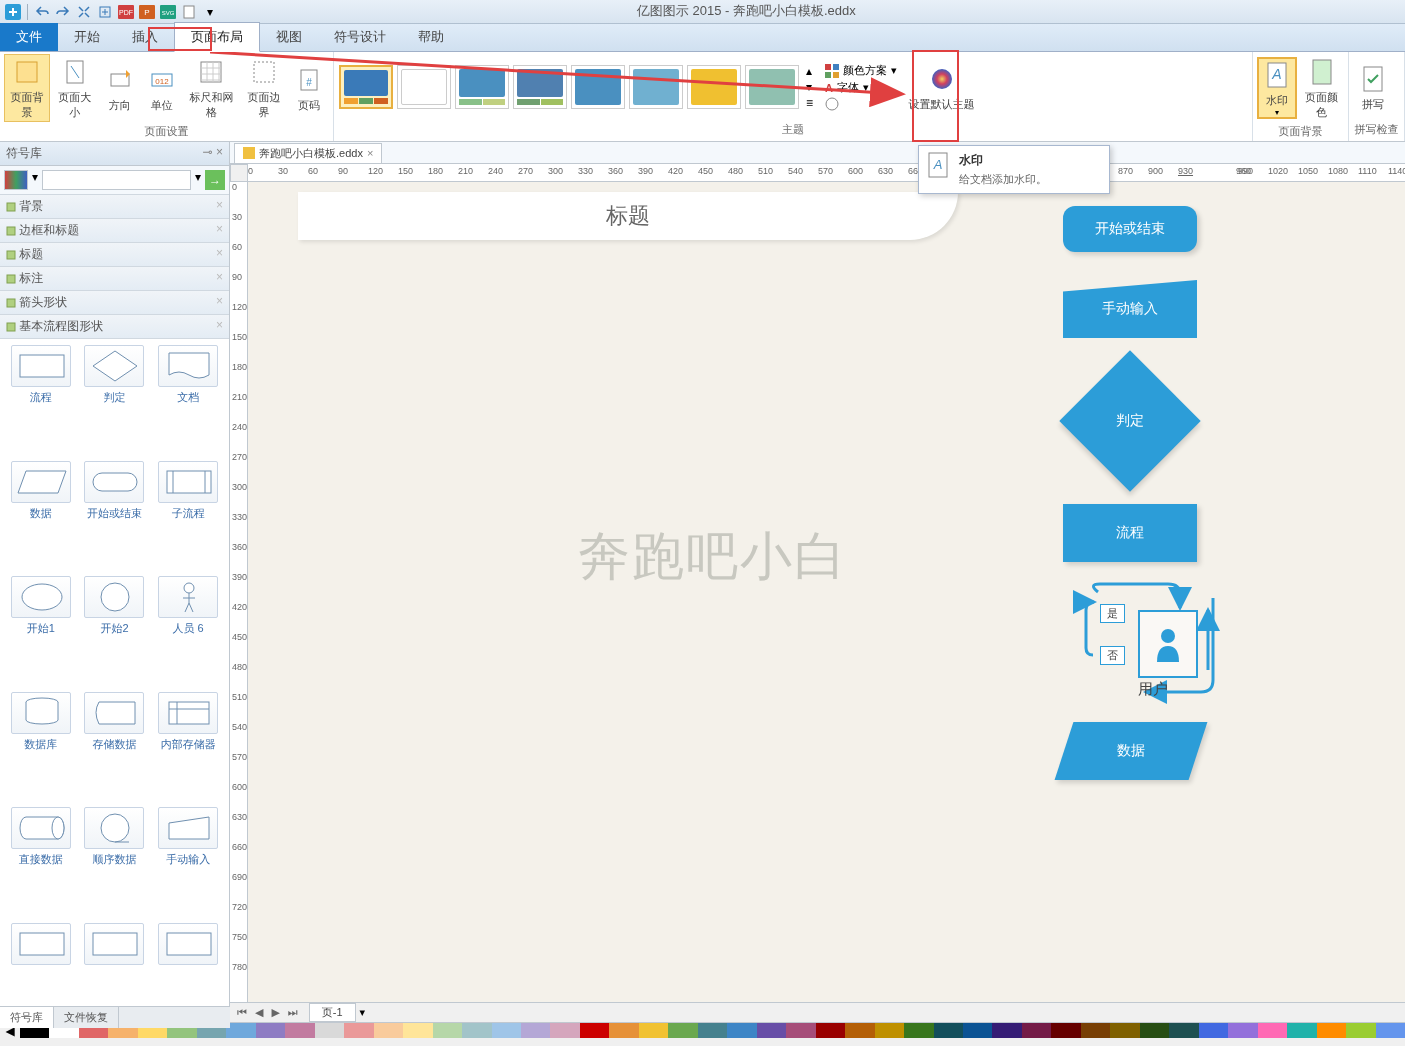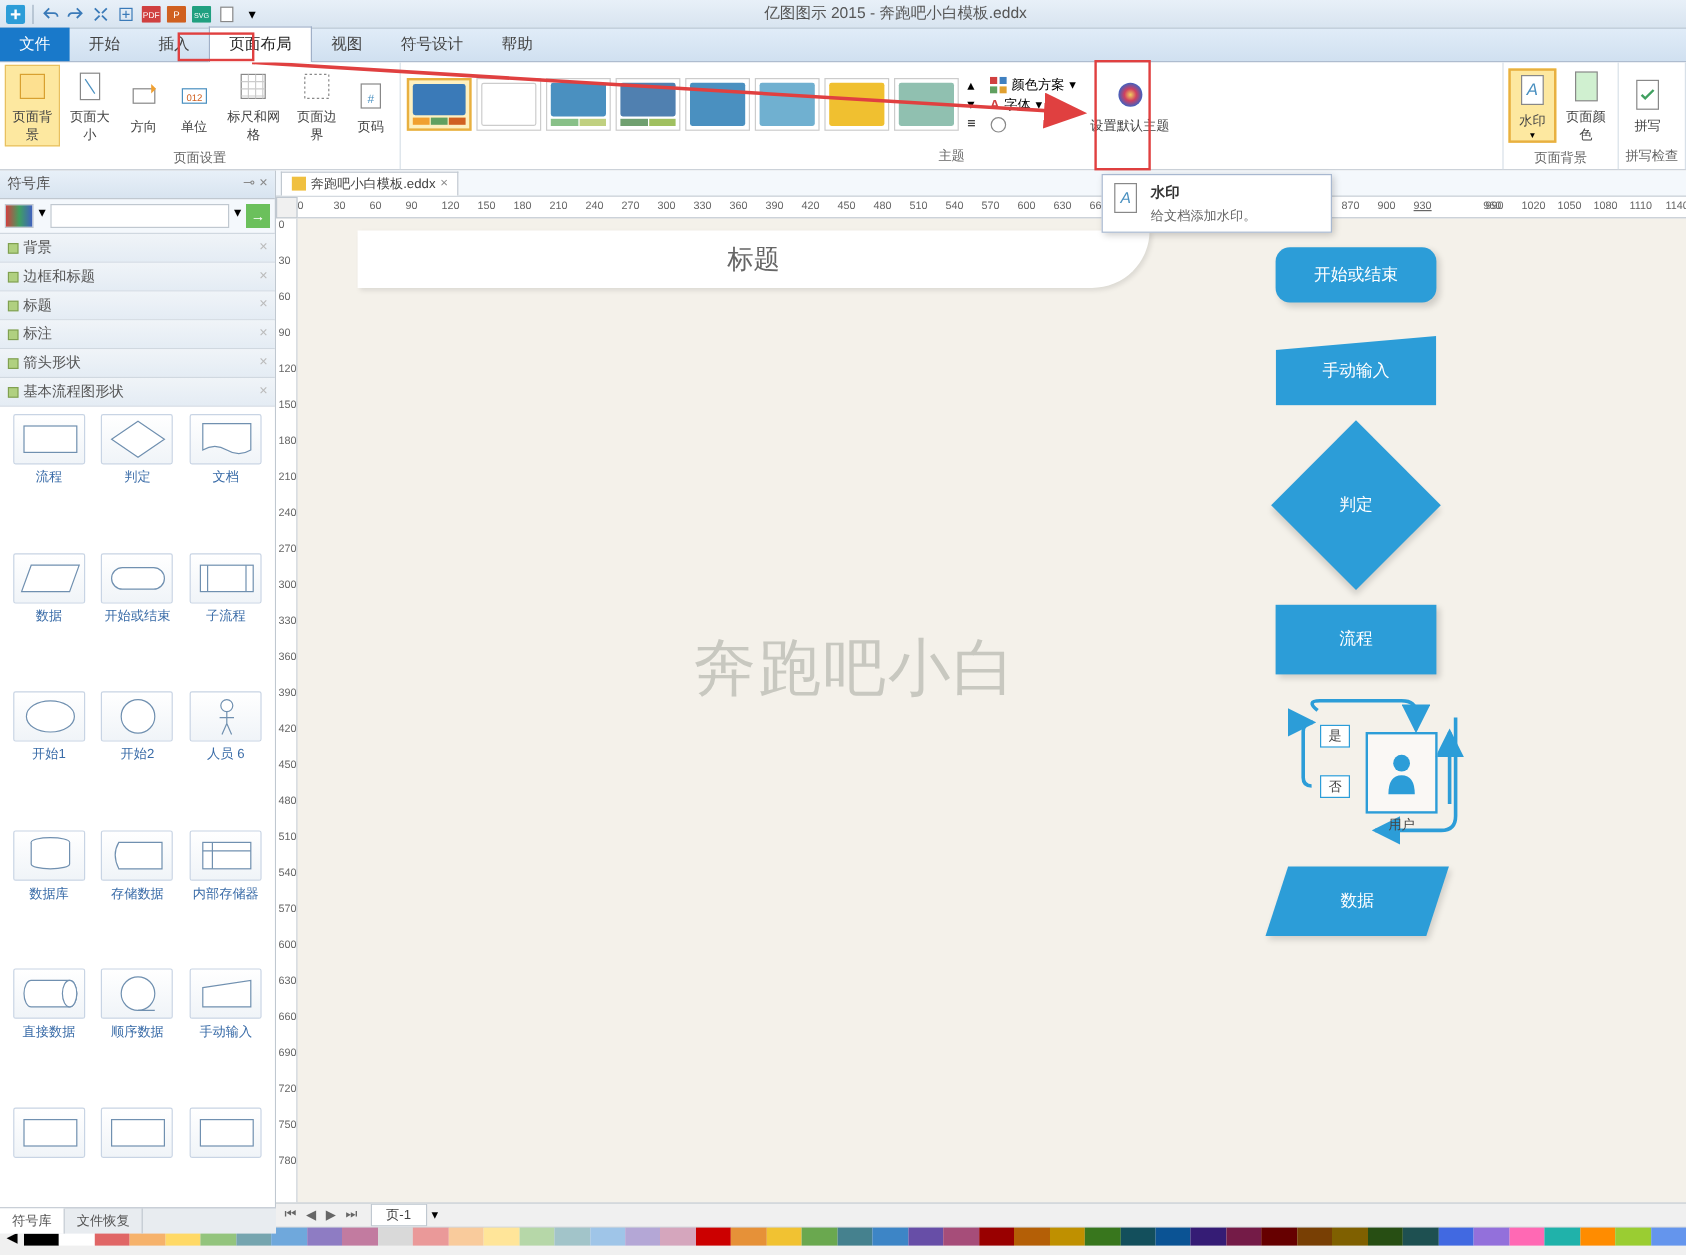--- a/index.html
+++ b/index.html
@@ -81,21 +81,21 @@
     .shape { position: absolute; display: flex; align-items: center; justify-content: center; color: #fff; font-size: 14px; }
     .shape-rrect { background: #2c9dd8; border-radius: 12px; box-shadow: 3px 3px 5px rgba(0,0,0,0.15); }
     .shape-manual { background: #2c9dd8; clip-path: polygon(0 20%, 100% 0, 100% 100%, 0 100%); filter: drop-shadow(3px 3px 3px rgba(0,0,0,0.15)); }
     .shape-diamond { background: #2c9dd8; transform: rotate(45deg); box-shadow: 3px 3px 5px rgba(0,0,0,0.15); }
     .shape-diamond span { transform: rotate(-45deg); }
     .shape-rect { background: #2c9dd8; box-shadow: 3px 3px 5px rgba(0,0,0,0.15); }
     .shape-data { background: #2c9dd8; transform: skewX(-18deg); box-shadow: 3px 3px 5px rgba(0,0,0,0.15); }
     .shape-data span { transform: skewX(18deg); }
     .user-group { position: absolute; }
     .user-box { border: 2px solid #2c9dd8; background: rgba(255,255,255,0.5); }
-    .user-label { font-size: 11px; color: #444; text-align: center; }
+    .user-label { font-size: 15px; color: #444; text-align: left; }
     .yn-label { position: absolute; border: 1px solid #2c9dd8; background: #fff; color: #444; font-size: 11px; padding: 1px 6px; }
     .flow-arrow { position: absolute; }
     
     
     .page-tabs { height: 20px; background: #f0f0f0; border-top: 1px solid #c0c8d0; display: flex; align-items: center; padding-left: 4px; font-size: 11px; }
     .page-tab-nav { display: flex; gap: 2px; margin-right: 8px; }
     .page-tab-nav span { cursor: pointer; color: #666; padding: 0 3px; }
     .page-tab { background: #fff; border: 1px solid #c0c8d0; padding: 1px 12px; color: #444; }
     
     

